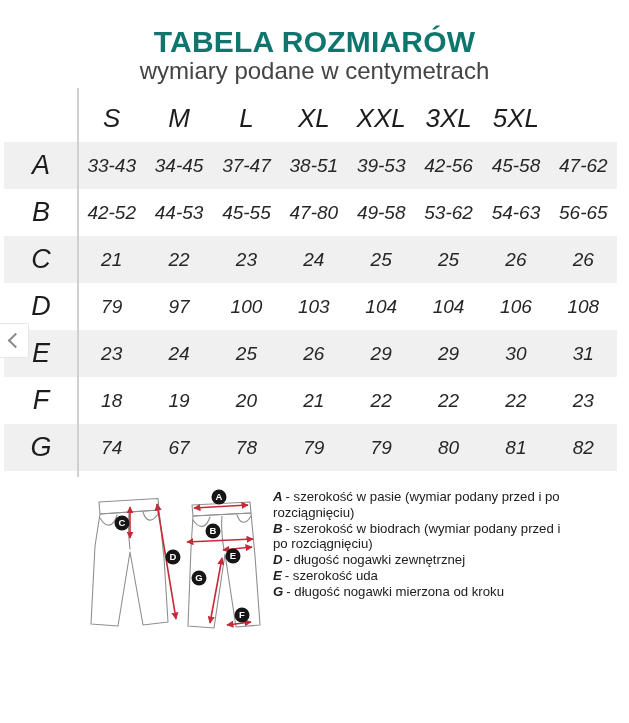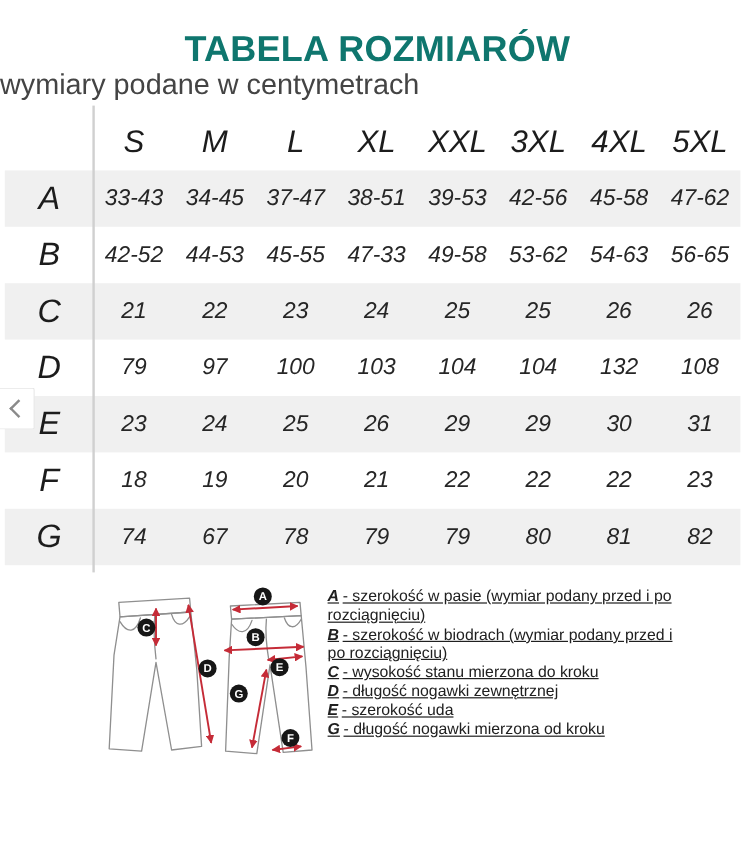--- a/index.html
+++ b/index.html
@@ -8,21 +8,21 @@
     font-family:"Liberation Sans",sans-serif;color:#1b1b1b;
   }
   .page{position:absolute;inset:0;}
 
   
   .title{
     position:absolute;top:27px;left:0;width:629px;text-align:center;margin:0;
     font-size:30px;font-weight:700;letter-spacing:.2px;color:#0f766e;line-height:30px;
   }
   .subtitle{
-    position:absolute;top:58px;left:0;width:629px;text-align:left;
+    position:absolute;top:58px;left:0;width:629px;text-align:center;
     font-size:24px;font-weight:400;color:#444444;line-height:26px;
   }
 
   
   .size-table{position:absolute;top:95px;left:0;width:629px;font-style:italic;}
   .trow{
     display:grid;grid-template-columns:74px repeat(8,1fr);
     margin:0 12px 0 4px;height:47px;align-items:center;
   }
   .stripe{background:var(--stripe,#f0f0f0);}
@@ -56,62 +56,61 @@
   .ahead{fill:var(--arrow_red,#c52b37);}
   .badge circle{fill:var(--badge_black,#161616);}
   .badge text{
     fill:#ffffff;font-size:9.5px;font-weight:700;text-anchor:middle;
     font-family:"Liberation Sans",sans-serif;
   }
 
   
   .legend{
     position:absolute;left:273px;top:489px;width:300px;
-    font-size:13.2px;line-height:15.8px;color:#202020;text-decoration:underline;
+    font-size:13.2px;line-height:15.8px;color:#202020;
   }
   .lkey{font-weight:700;font-style:italic;margin-right:3px;}
 </style>
 </head>
 <body>
 
 <div class="page">
 
   <h1 class="title">TABELA ROZMIARÓW</h1>
   <div class="subtitle">wymiary podane w centymetrach</div>
 
   <div class="size-table">
     <div class="trow thead">
       <div class="rlabel"></div>
     <div class="cell">S</div>
         <div class="cell">M</div>
         <div class="cell">L</div>
         <div class="cell">XL</div>
         <div class="cell">XXL</div>
         <div class="cell">3XL</div>
-        <div class="cell">4XL</div>
         <div class="cell">5XL</div>
       </div>
     <div>
         <div class="trow body-row stripe">
           <div class="rlabel">A</div>
           <div class="cell">33-43</div>
           <div class="cell">34-45</div>
           <div class="cell">37-47</div>
           <div class="cell">38-51</div>
           <div class="cell">39-53</div>
           <div class="cell">42-56</div>
           <div class="cell">45-58</div>
           <div class="cell">47-62</div>
         </div>
         <div class="trow body-row">
           <div class="rlabel">B</div>
           <div class="cell">42-52</div>
           <div class="cell">44-53</div>
           <div class="cell">45-55</div>
-          <div class="cell">47-33</div>
+          <div class="cell">47-80</div>
           <div class="cell">49-58</div>
           <div class="cell">53-62</div>
           <div class="cell">54-63</div>
           <div class="cell">56-65</div>
         </div>
         <div class="trow body-row stripe">
           <div class="rlabel">C</div>
           <div class="cell">21</div>
           <div class="cell">22</div>
           <div class="cell">23</div>
@@ -122,21 +121,21 @@
           <div class="cell">26</div>
         </div>
         <div class="trow body-row">
           <div class="rlabel">D</div>
           <div class="cell">79</div>
           <div class="cell">97</div>
           <div class="cell">100</div>
           <div class="cell">103</div>
           <div class="cell">104</div>
           <div class="cell">104</div>
-          <div class="cell">132</div>
+          <div class="cell">106</div>
           <div class="cell">108</div>
         </div>
         <div class="trow body-row stripe">
           <div class="rlabel">E</div>
           <div class="cell">23</div>
           <div class="cell">24</div>
           <div class="cell">25</div>
           <div class="cell">26</div>
           <div class="cell">29</div>
           <div class="cell">29</div>
@@ -232,19 +231,18 @@
       </g>
     <g class="badge" transform="translate(119,92)">
         <circle r="7.5"></circle>
         <text dy="3.4">G</text>
       </g>
   </svg>
 
   <div class="legend">
       <div class="litem"><span class="lkey">A</span><span>- szerokość w pasie (wymiar podany przed i po rozciągnięciu)</span></div>
       <div class="litem"><span class="lkey">B</span><span>- szerokość w biodrach (wymiar podany przed i po rozciągnięciu)</span></div>
-      <div class="litem"><span class="lkey">C</span><span>- wysokość stanu mierzona do kroku</span></div>
       <div class="litem"><span class="lkey">D</span><span>- długość nogawki zewnętrznej</span></div>
       <div class="litem"><span class="lkey">E</span><span>- szerokość uda</span></div>
       <div class="litem"><span class="lkey">G</span><span>- długość nogawki mierzona od kroku</span></div>
     </div>
 
 </div>
 
 </body></html>

